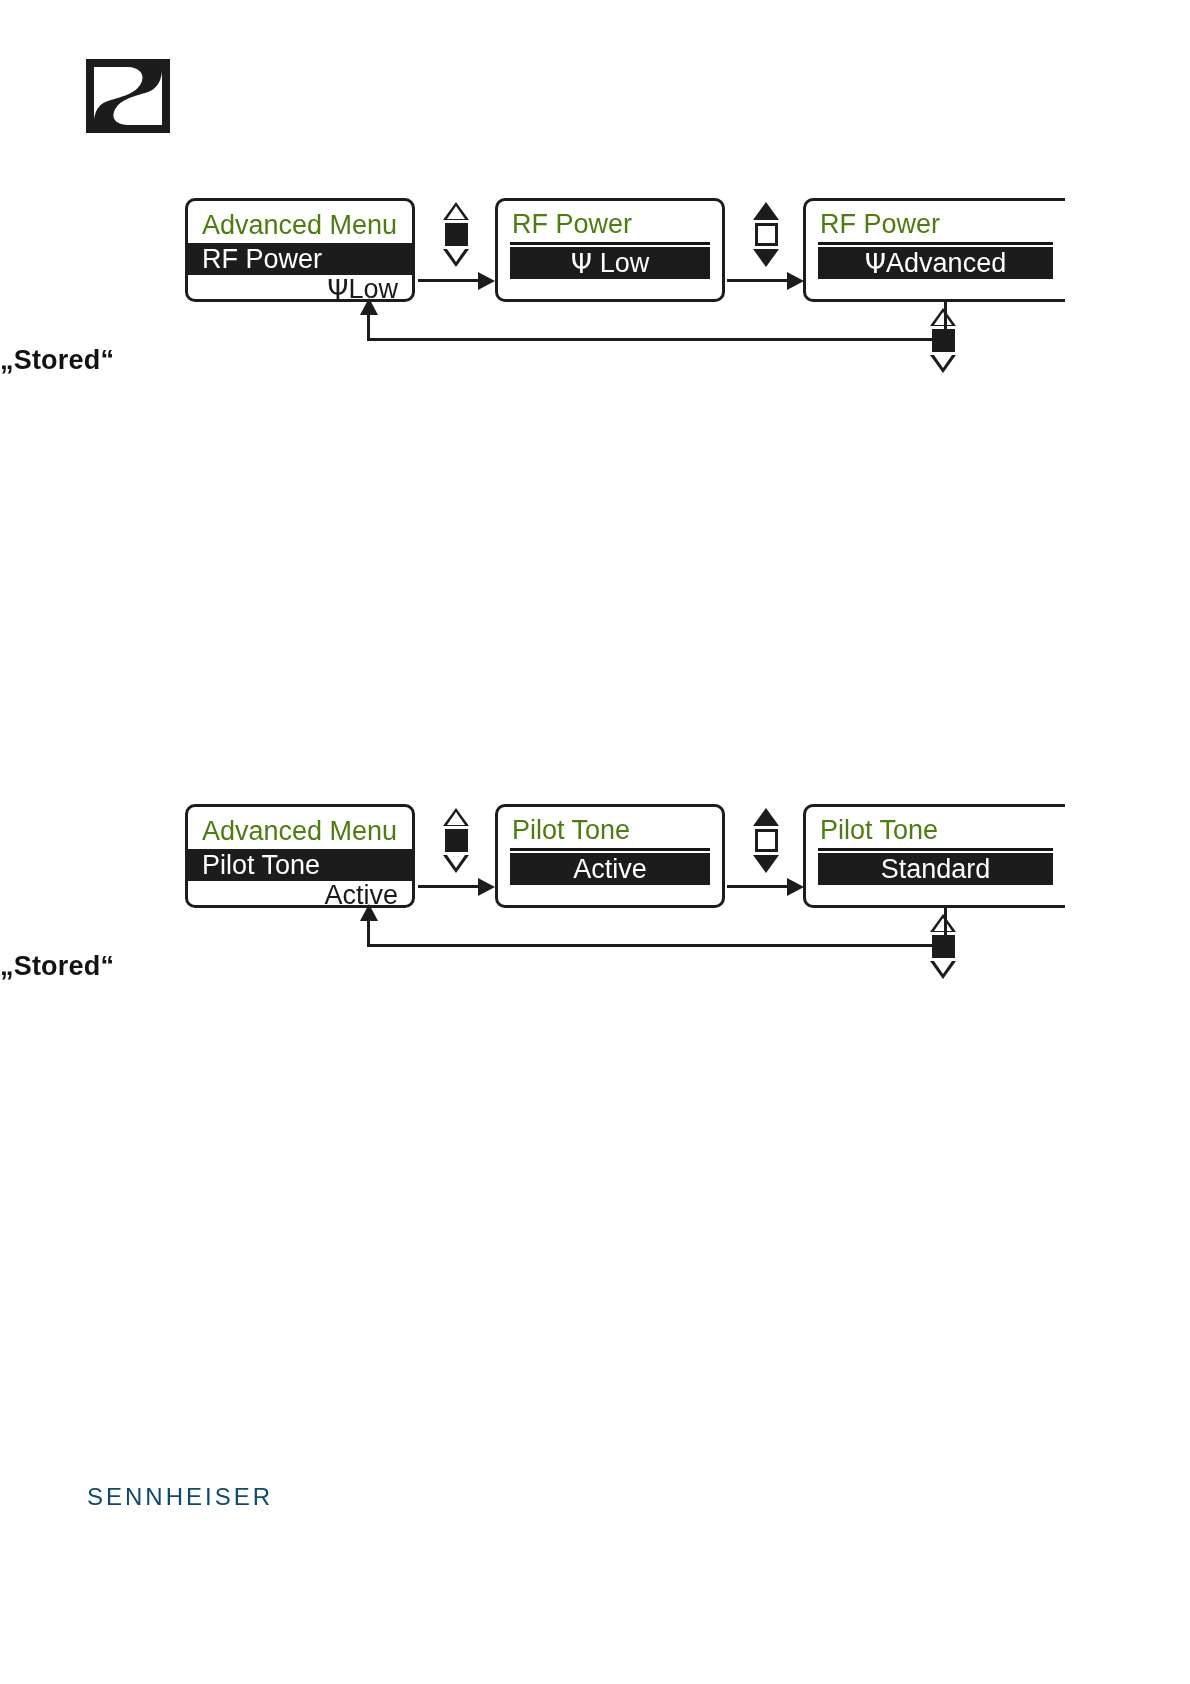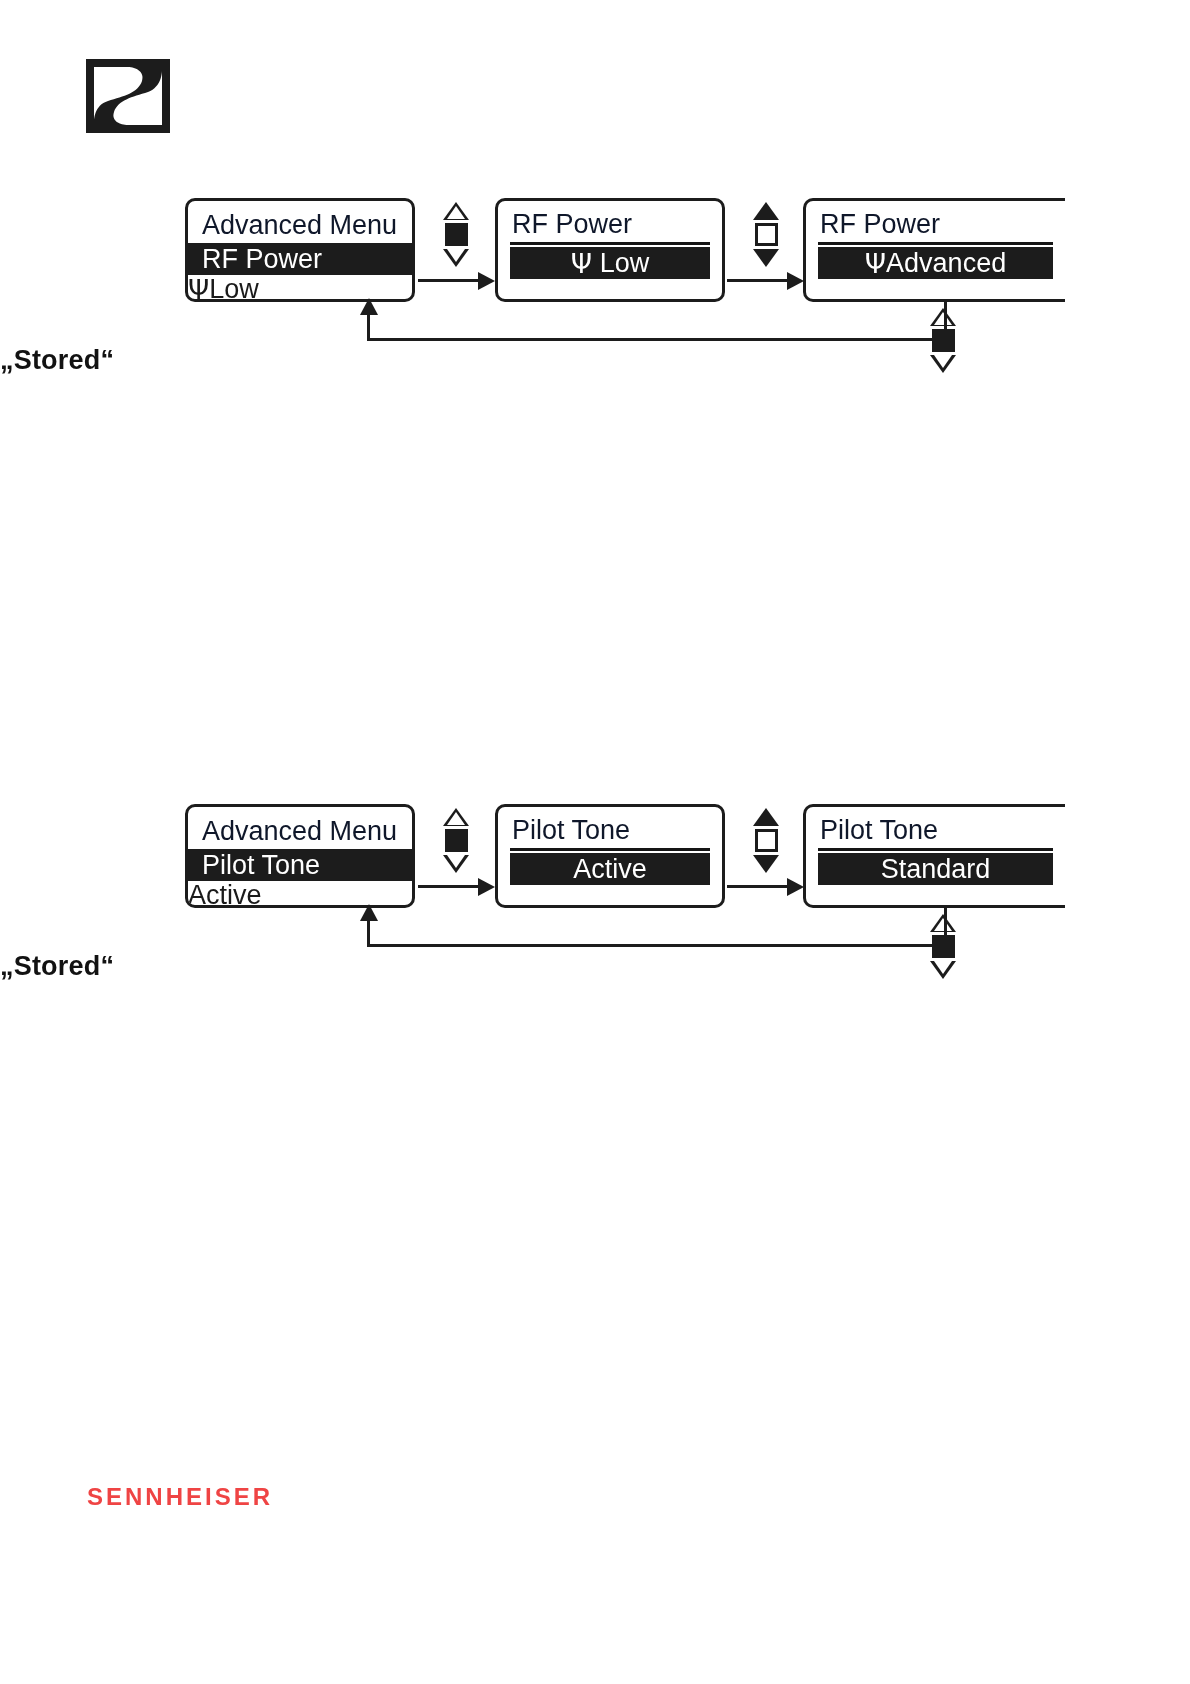--- a/index.html
+++ b/index.html
@@ -25,23 +25,23 @@
     height: 74px;
   }
   .logo-mark svg { display: block; width: 100%; height: 100%; }
 
   
   .wordmark {
     position: absolute;
     left: 87px;
     top: 1483px;
     font-size: 24px;
-    font-weight: bold;
+    font-weight: normal;
     letter-spacing: 3.0px;
-    color: #ef4444;
+    color: #0c4a6e;
     font-family: "Liberation Sans", sans-serif;
   }
 
   
   .diagram { position: absolute; left: 0; width: 1190px; }
   .diagram.d1 { top: 190px; height: 210px; }
   .diagram.d2 { top: 796px; height: 210px; }
 
   
   .lcd {
@@ -66,39 +66,39 @@
     left: 0; right: 0;
     height: 32px;
     line-height: 32px;
     font-size: 27px;
     white-space: nowrap;
     box-sizing: border-box;
   }
   .lcd-title {
     top: 8px;
     padding-left: 14px;
-    color: #0f172a;
+    color: #4d7c0f;
   }
   .lcd-title.underlined {
     border-bottom: 3px solid #151515;
     left: 12px; right: 12px;
     height: 36px;
     line-height: 30px;
     padding-left: 2px;
   }
   .lcd-highlight {
     background: #1c1c1c;
     color: #ffffff;
   }
   .lcd-row2 { top: 42px; }
   .lcd-row2.inset { left: 12px; right: 12px; top: 46px; }
   .lcd-row3 { top: 72px; }
 
   .pad-l { padding-left: 14px; }
-  .pad-r { padding-right: 14px; }
+  .pad-r { padding-right: 14px; text-align: right; }
   .ctr   { text-align: center; }
 
   .ant {
     display: inline-block;
     font-family: "DejaVu Sans", sans-serif;
     font-size: 27px;
     transform: translateY(1px);
   }
 
   

